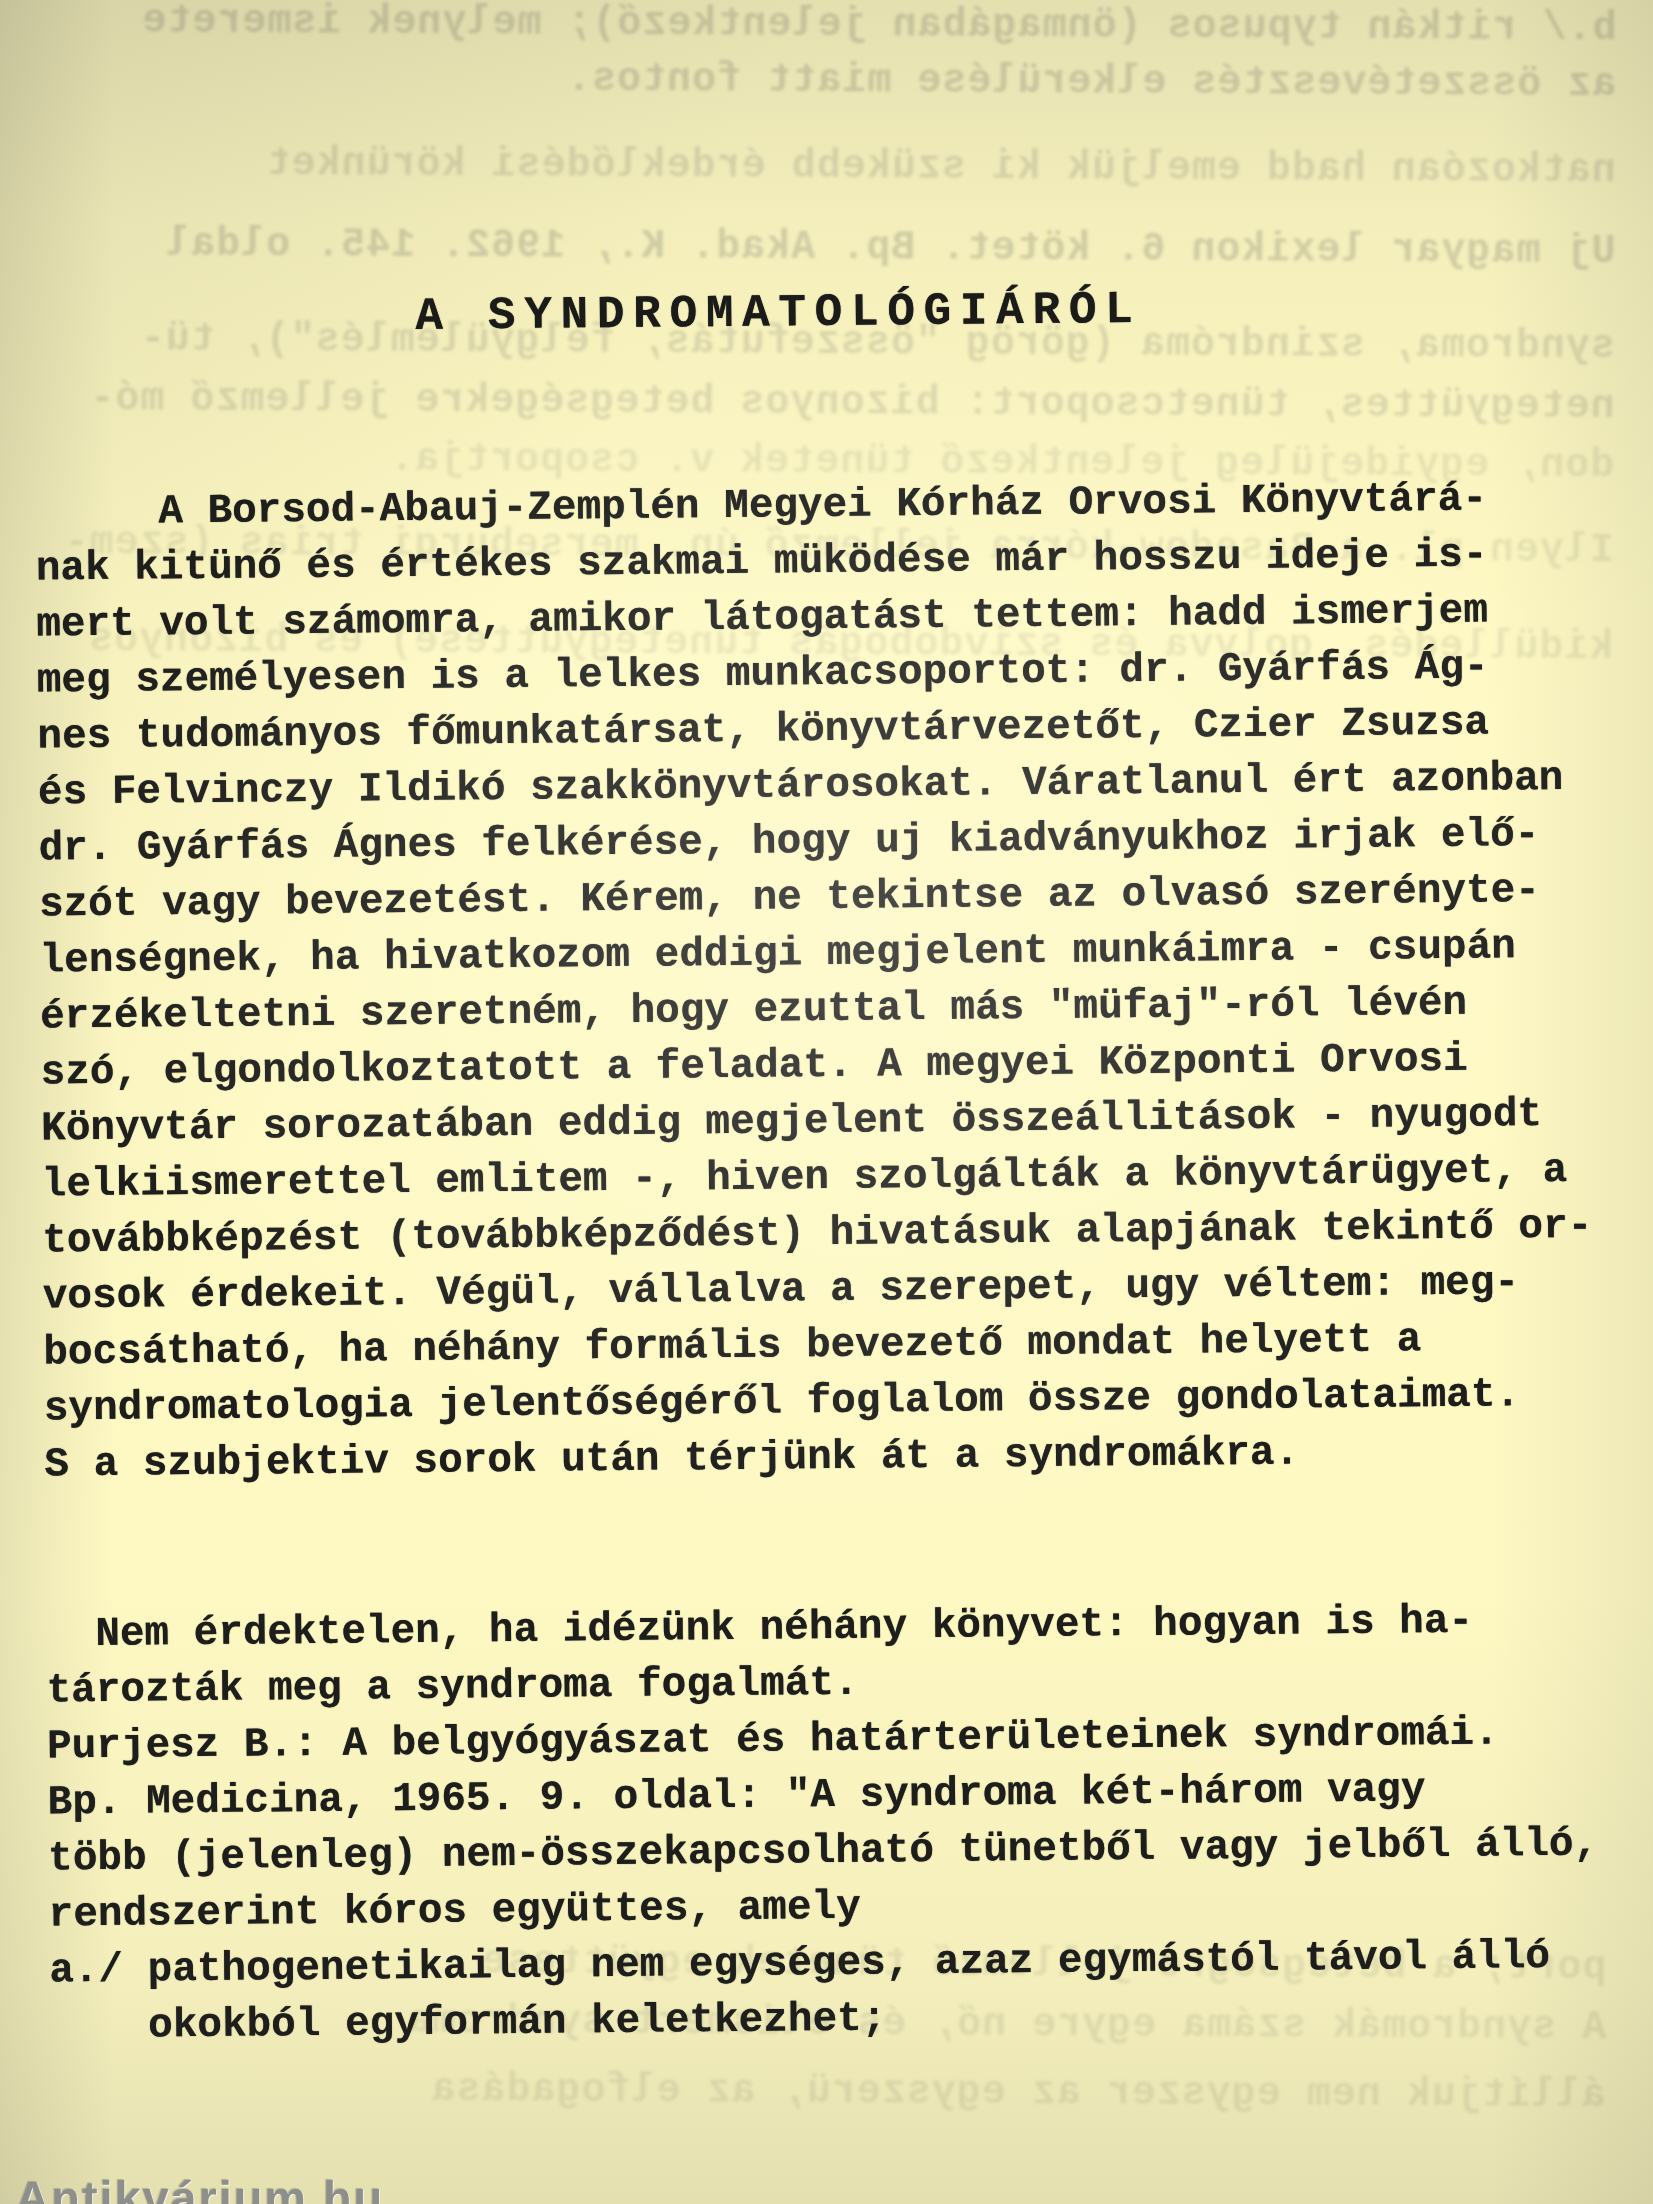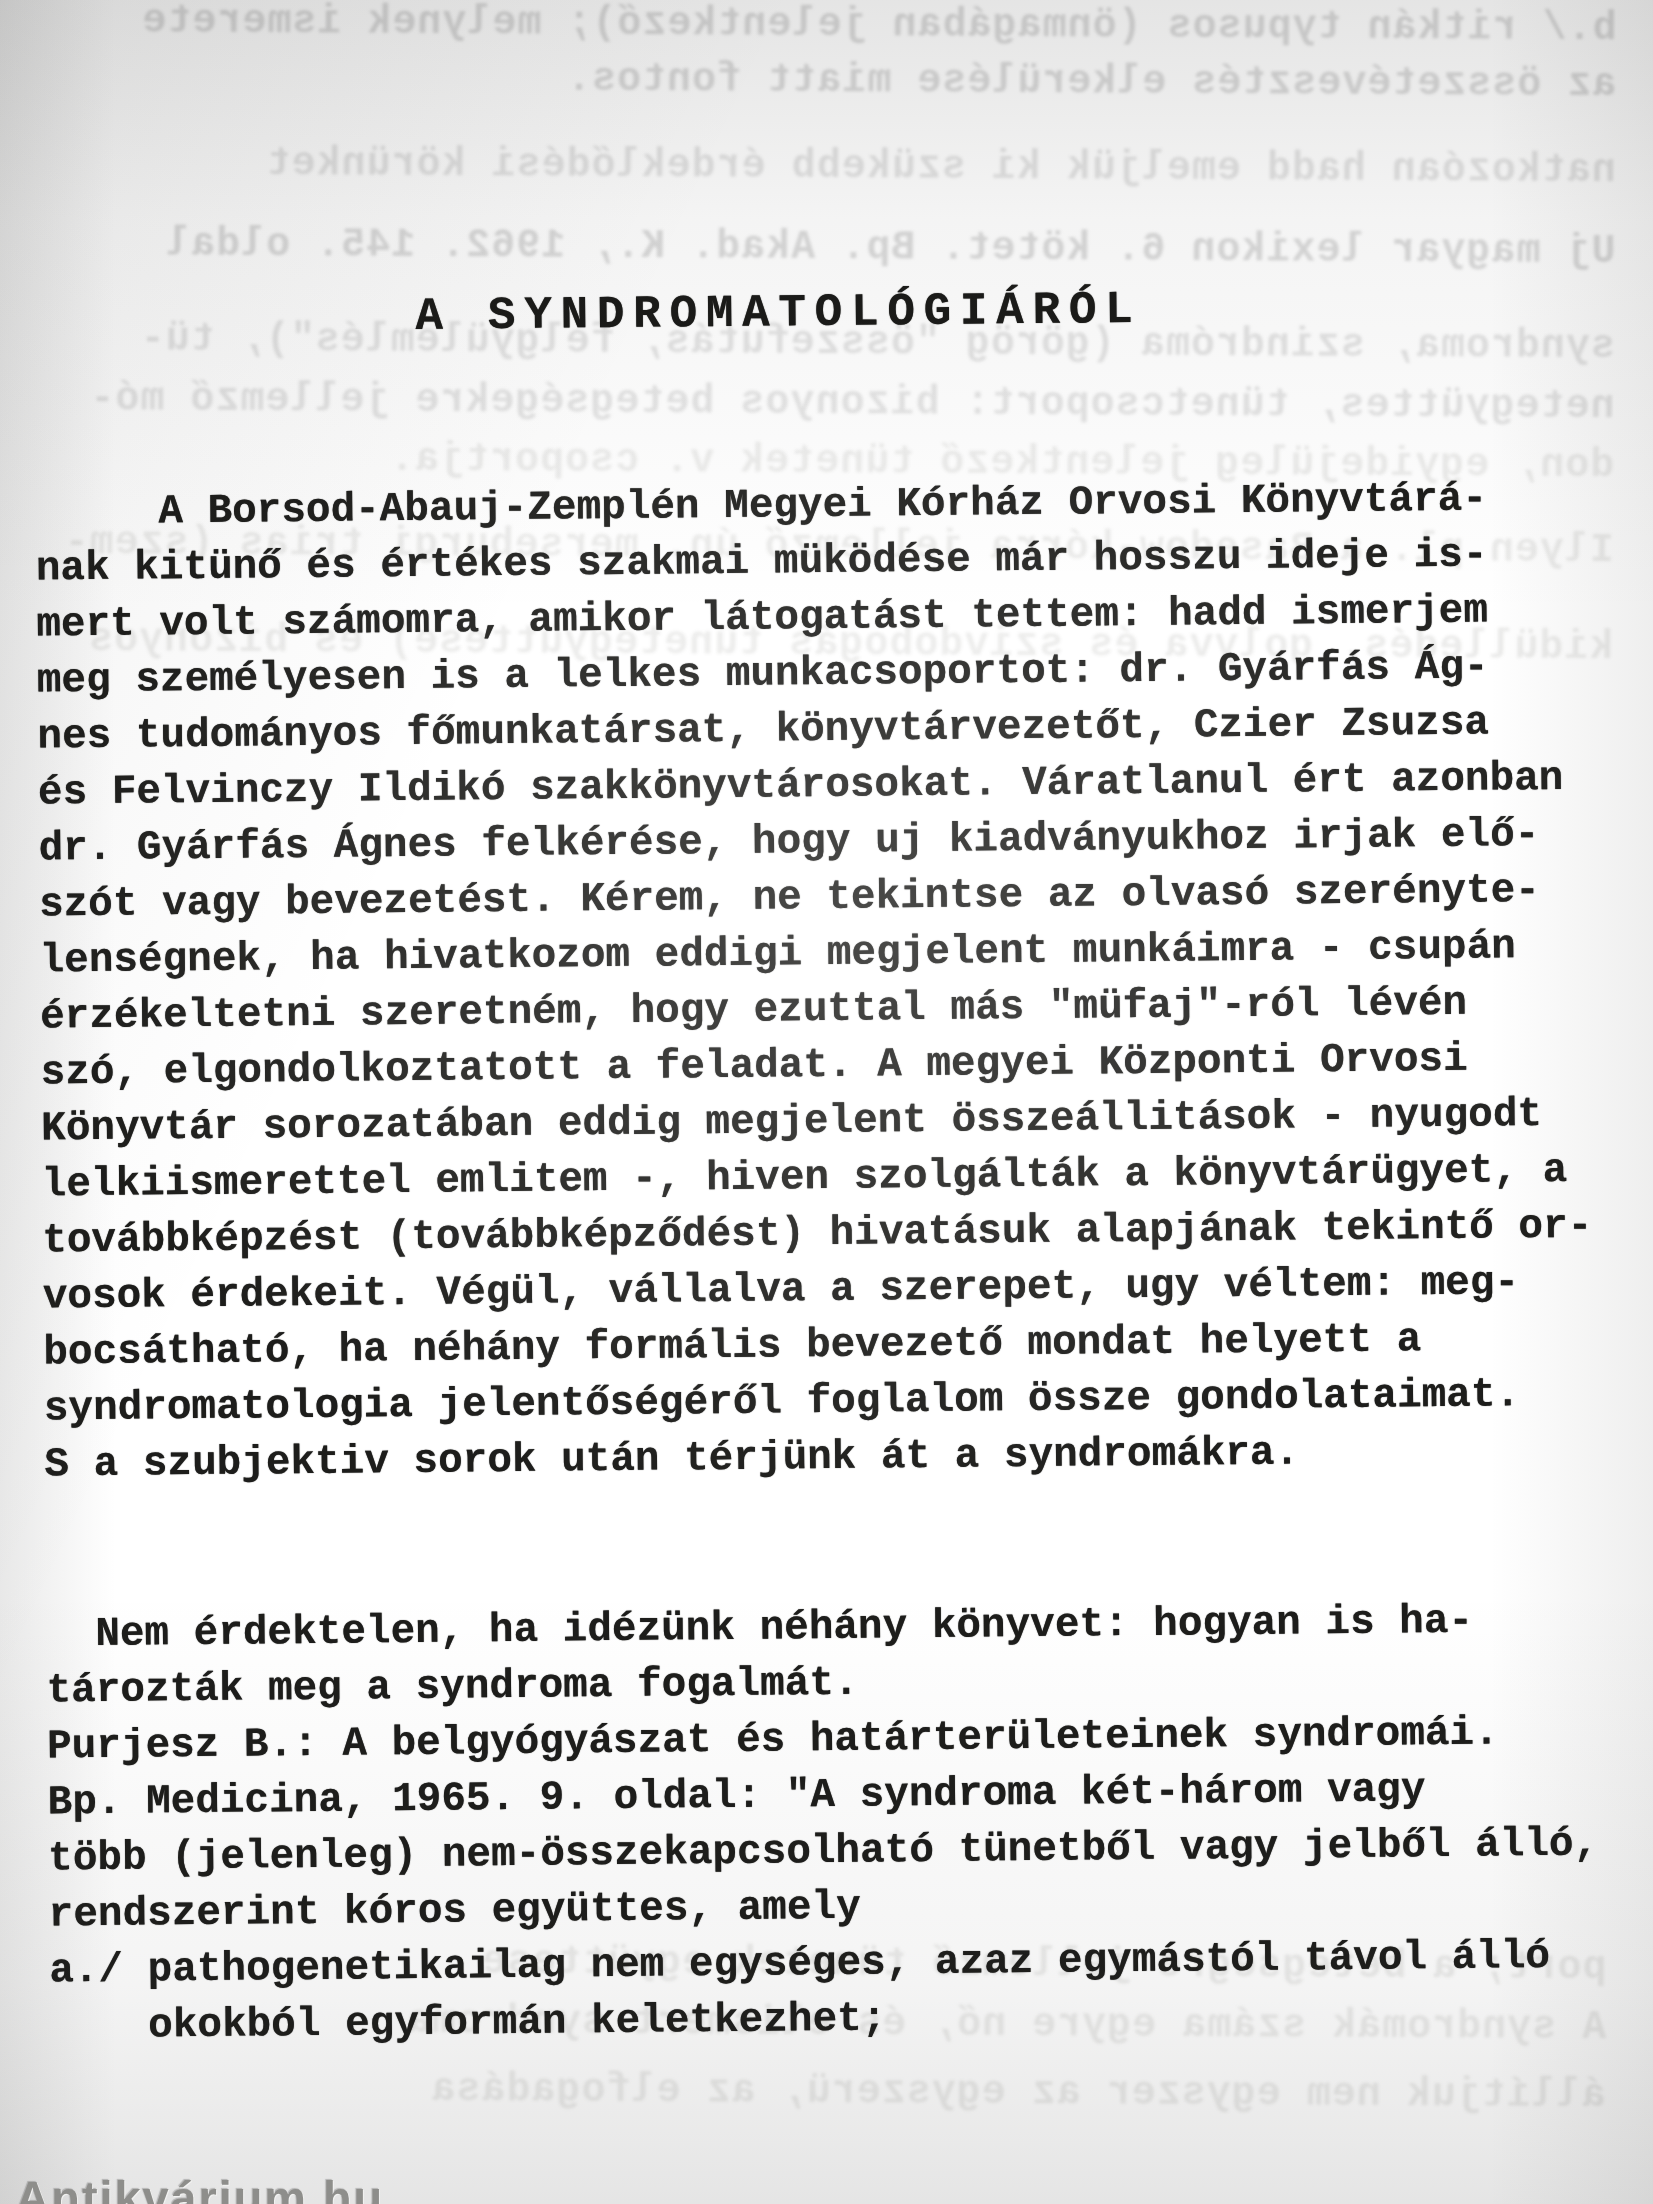--- a/index.html
+++ b/index.html
@@ -1,20 +1,20 @@
 <!DOCTYPE html>
 <html><head>
 <meta charset="utf-8">
 <style>
   html,body{margin:0;padding:0;background:#b0afac;}
   .page{
     position:relative;
     width:1654px;height:2205px;
     overflow:hidden;
-    background:#ffffff;
+    background:#fef9c3;
     font-family:"Liberation Mono", monospace;
   }
   
   .page::after{
     content:"";
     position:absolute;inset:0;
     pointer-events:none;
     background:
       radial-gradient(ellipse 1164px 873px at 52% 42%, rgba(255,255,255,0.20), rgba(255,255,255,0) 70%),
       linear-gradient(180deg, rgba(40,40,38,0.12) 0%, rgba(40,40,38,0.05) 10%, rgba(40,40,38,0) 28%, rgba(40,40,38,0) 72%, rgba(40,40,38,0.05) 90%, rgba(40,40,38,0.12) 100%),

